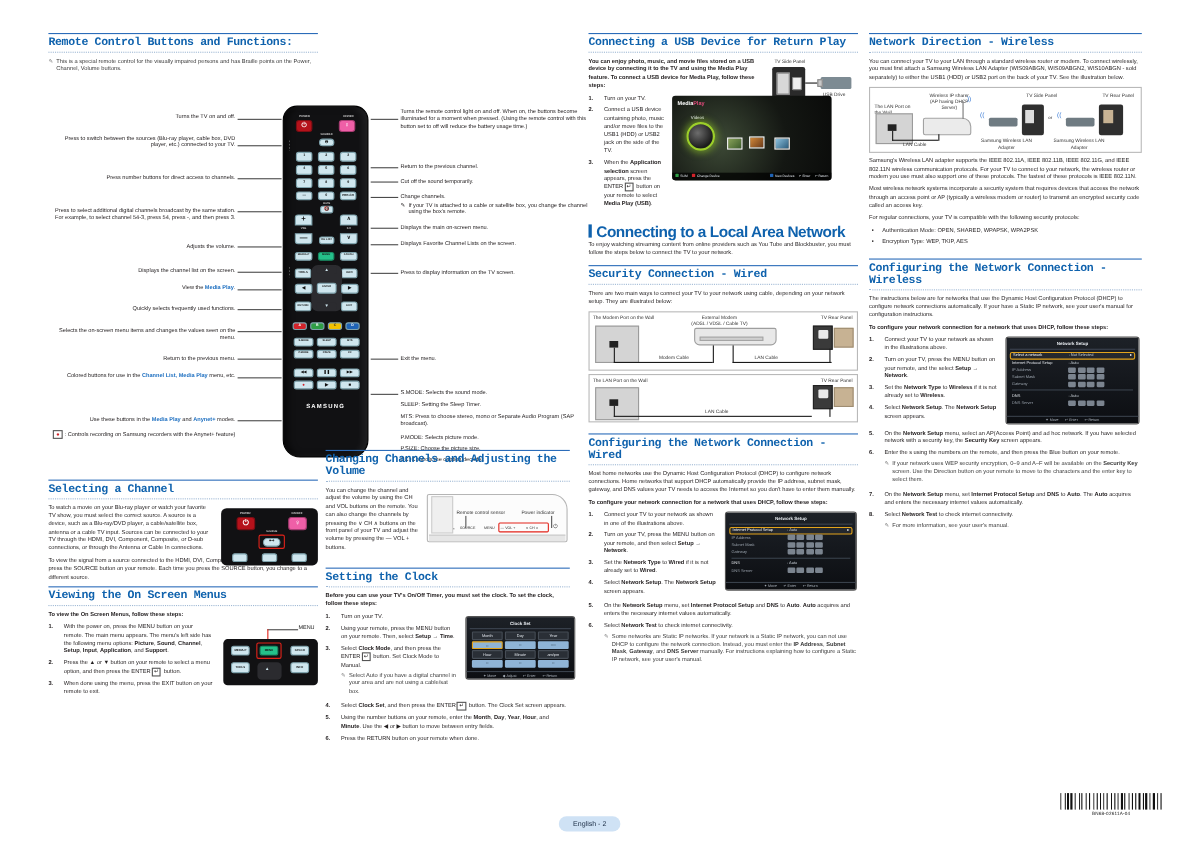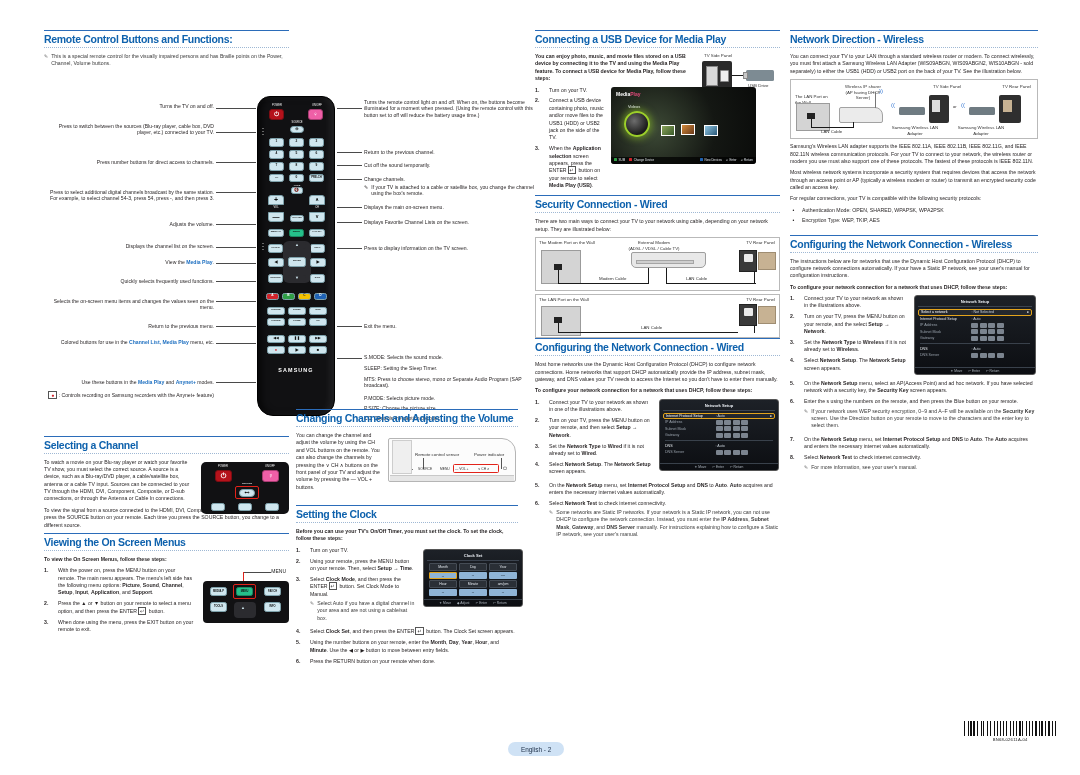--- a/index.html
+++ b/index.html
@@ -19,21 +19,21 @@
   .col { position:absolute; top:30px; }
   .col1 { left:44px;  width:245px; }
   .col2 { left:296px; width:222px; }
   .col3 { left:535px; width:245px; }
   .col4 { left:790px; width:248px; }
 
   
   .h-rule { border-top:0.9px solid #2b6cb9; margin-bottom:3px; }
   h2.sec {
     font-size:10.5px; color:#0f62ad; margin:0 0 2px 0;
-    font-weight:bold; letter-spacing:-0.3px; line-height:1.05;
+    font-weight:bold; letter-spacing:-0.3px; line-height:1.05;font-family:Liberation Mono, monospace;
   }
   .dotted { border-bottom:1px dotted #9fb8d4; margin:1px 0 5px 0; height:0; }
   h1.big {
     font-size:14px; color:#0f62ad; margin:0 0 2px 0; font-weight:bold;
     letter-spacing:-0.4px; line-height:1.05; padding-left:7px; position:relative;
   }
   h1.big::before {
     content:""; position:absolute; left:0; top:1px; bottom:2px; width:3.2px;
     background:#0f62ad;
   }
@@ -514,21 +514,21 @@
             <span>↩ <span>Return</span></span>
           </div>
         </div>
       </div>
     </div>
   </div>
 
   <div class="col col3">
 
     <div class="h-rule"></div>
-    <h2 class="sec">Connecting a USB Device for Media Play</h2>
+    <h2 class="sec">Connecting a USB Device for Return Play</h2>
     <div class="dotted"></div>
 
     <div style="position:relative;">
       <p class="b" style="width:152px;">You can enjoy photo, music, and movie files stored on a USB device by connecting it to the TV and using the Media Play feature. To connect a USB device for Media Play, follow these steps:</p>
 
       <div style="position:absolute; right:0; top:0; width:86px; height:48px;">
         <div class="caplab" style="left:10px; top:0;">TV Side Panel</div>
         <div style="position:absolute; left:8px; top:8px; width:30px; height:30px; background:#2a2a2a; border-radius:2px;"></div>
         <div style="position:absolute; left:12px; top:13px; width:12px; height:20px; background:#d8d8d8; border:0.6px solid #888;"></div>
         <div style="position:absolute; left:26px; top:17px; width:9px; height:12px; background:#eee; border:0.6px solid #888; border-radius:1px;"></div>
@@ -567,20 +567,24 @@
             <span><i class="chip" style="background:#2f9e45;"></i><span>SUM</span></span>
             <span><i class="chip" style="background:#d2232a;"></i><span>Change Device</span></span>
             <span class="sp"><i class="chip" style="background:#1f63b5;"></i><span>New Devices</span></span>
             <span>↵ <span>Enter</span></span>
             <span>↩ <span>Return</span></span>
           </div>
         </div>
       </div>
     </div>
 
+    <div style="margin-top:14px;">
+      <h1 class="big">Connecting to a Local Area Network</h1>
+      <p>To enjoy watching streaming content from online providers such as You Tube and Blockbuster, you must follow the steps below to connect the TV to your network.</p>
+    </div>
 
     <div style="margin-top:6px;">
       <div class="h-rule"></div>
       <h2 class="sec">Security Connection - Wired</h2>
       <div class="dotted"></div>
       <p>There are two main ways to connect your TV to your network using cable, depending on your network setup. They are illustrated below:</p>
 
       <div class="panel-box" style="height:54px;">
         <div class="caplab" style="left:3px; top:2px;">The Modem Port on the Wall</div>
         <div class="caplab" style="left:88px; top:2px; text-align:center; width:60px;">
@@ -612,21 +616,21 @@
         <div class="gray-wall" style="right:22px; top:9px; width:18px; height:22px; background:#3a3a3a; border-color:#222;"></div>
         <div style="position:absolute; right:26px; top:13px; width:9px; height:8px; background:#eaeaea; border-radius:1px;"></div>
         <div class="gray-wall" style="right:3px; top:11px; width:18px; height:18px; background:#c7b293; border-color:#9f8d72;"></div>
         <div class="wire" style="left:22px; top:28px; width:1.2px; height:10px;"></div>
         <div class="wire" style="left:22px; top:37px; width:180px; height:1.2px;"></div>
         <div class="wire" style="right:24px; top:30px; width:1.2px; height:8px;"></div>
         <div class="caplab" style="left:105px; top:30px;">LAN Cable</div>
       </div>
     </div>
 
-    <div style="">
+    <div style="margin-top:10px;">
       <div class="h-rule"></div>
       <h2 class="sec">Configuring the Network Connection - Wired</h2>
       <div class="dotted"></div>
       <p>Most home networks use the Dynamic Host Configuration Protocol (DHCP) to configure network connections. Home networks that support DHCP automatically provide the IP address, subnet mask, gateway, and DNS values your TV needs to access the Internet so you don't have to enter them manually.</p>
       <p class="b">To configure your network connection for a network that uses DHCP, follow these steps:</p>
 
       <div style="position:relative;">
         <ol class="steps" style="width:118px;">
           <li>
               <span class="num">1.</span>

